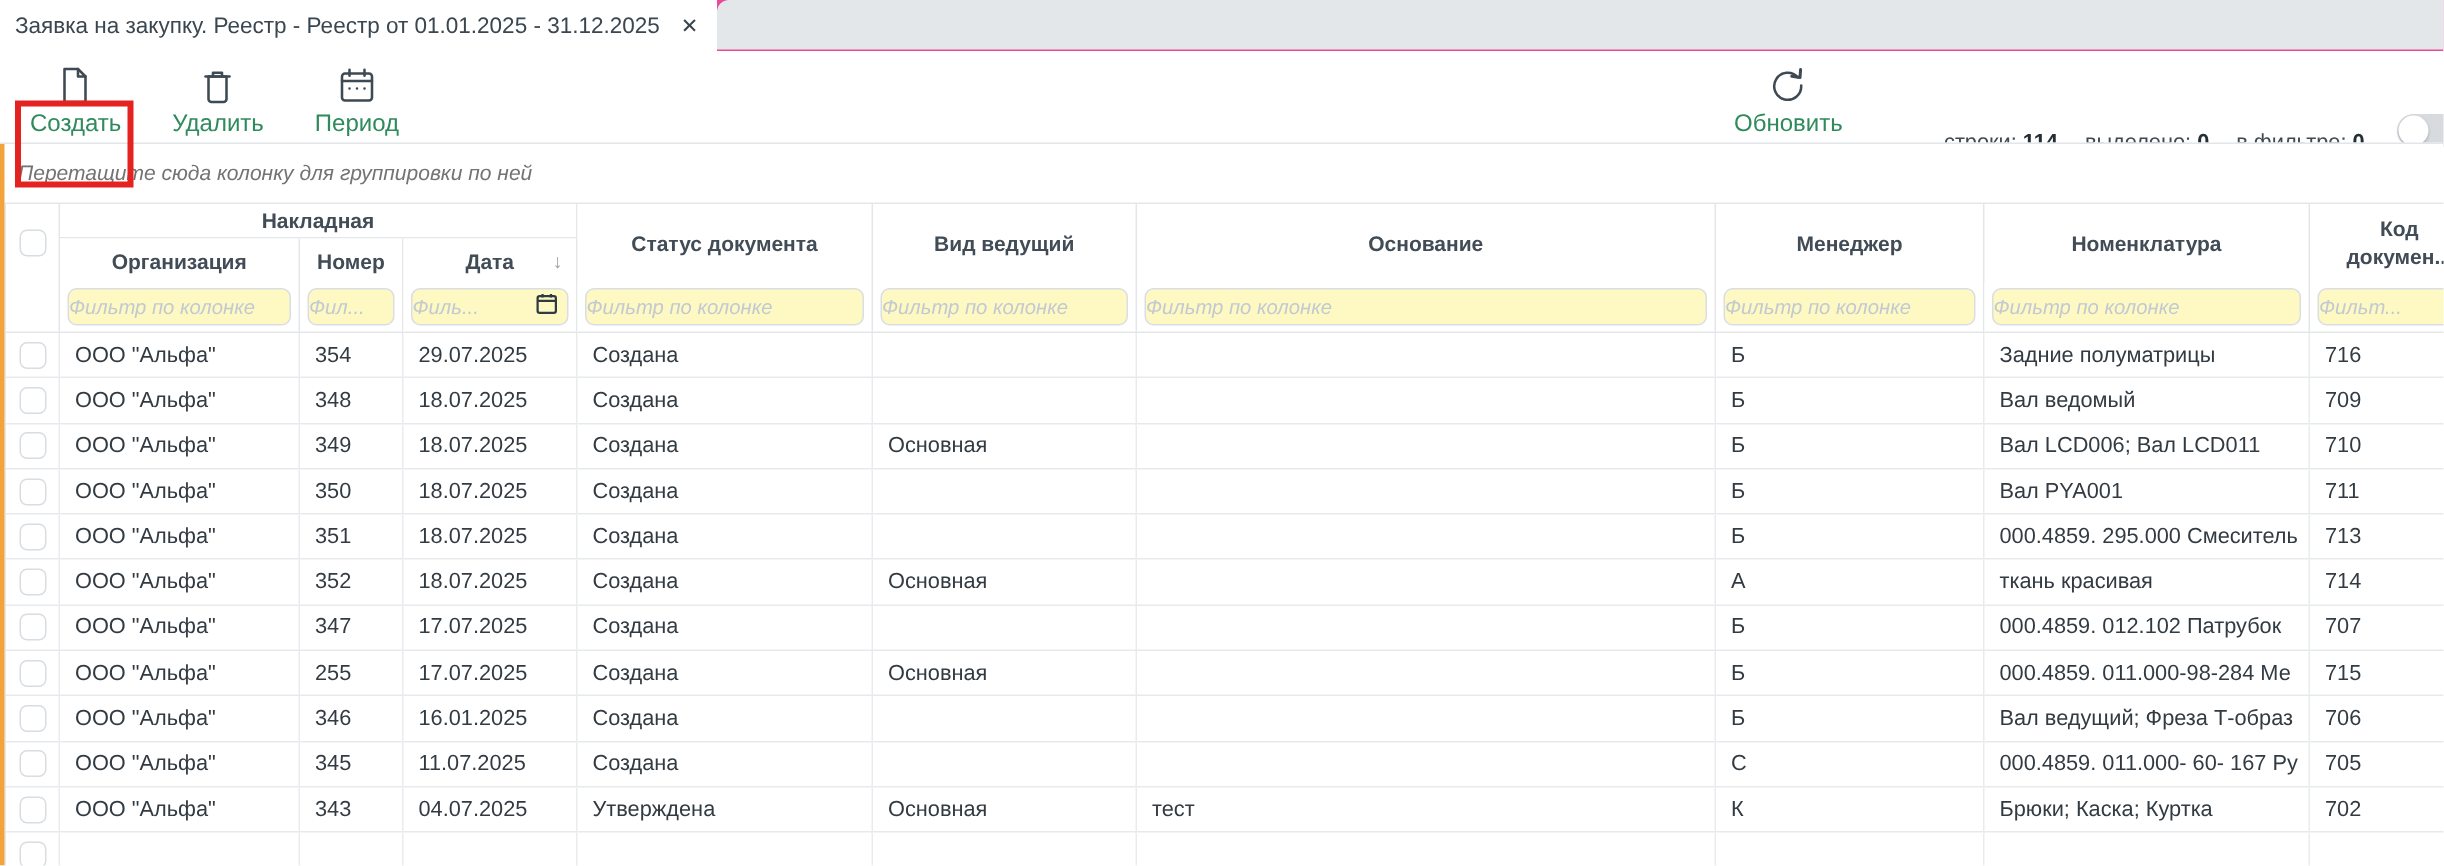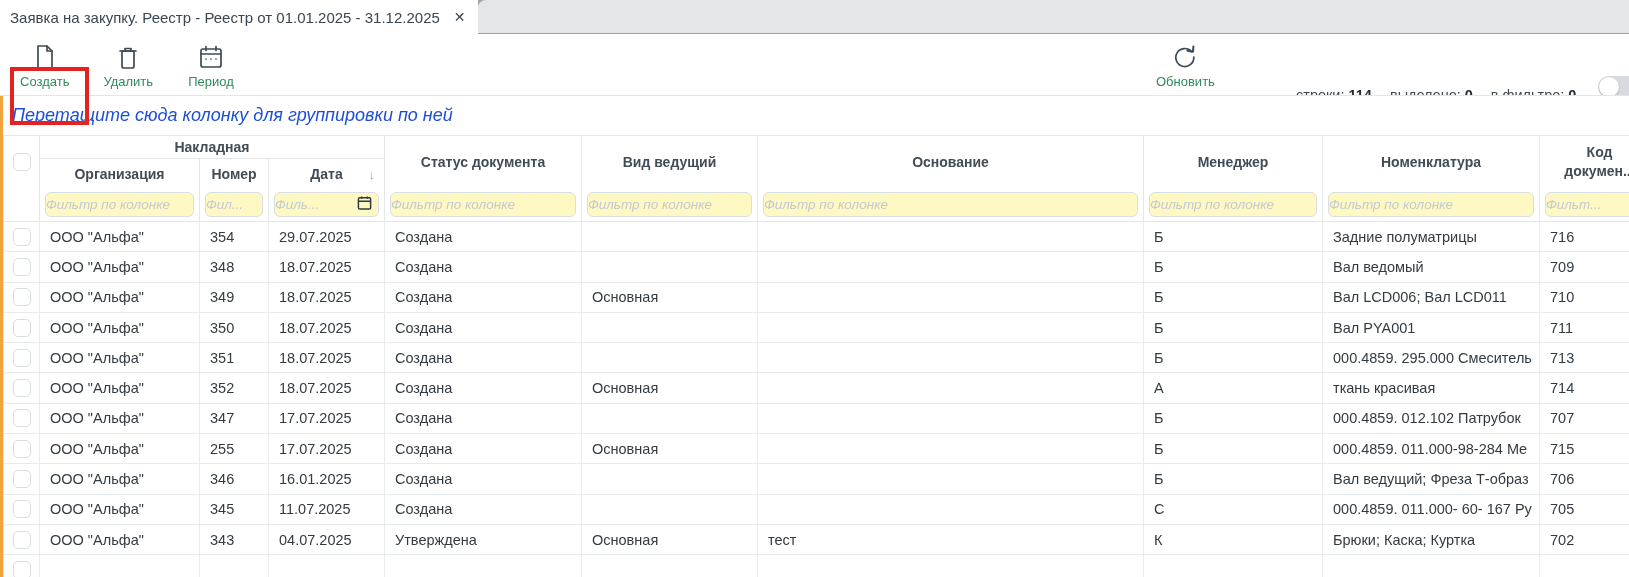--- a/index.html
+++ b/index.html
@@ -3,51 +3,51 @@
 <meta charset="utf-8">
 <style>
   * { margin:0; padding:0; box-sizing:border-box; }
   html,body { width:1629px; height:577px; }
   body {
     position:relative; overflow:hidden; background:#ffffff;
     font-family:"Liberation Sans","DejaVu Sans",sans-serif;
     color:#333b42;
   }
   
-  .tabbar { position:absolute; top:0; left:0; width:1629px; height:34px; background:#a3a3a3; }
+  .tabbar { position:absolute; top:0; left:0; width:1629px; height:34px; background:#ec4899; }
   .tab-rest { position:absolute; top:0; left:478px; right:0; height:33px; background:#e4e7ea; border-radius:8px 0 0 0; }
   .tab { position:absolute; top:0; left:0; width:478px; height:34px; background:#ffffff;
          display:flex; align-items:center; padding:0 14px 0 10px; gap:14px; cursor:pointer; }
   .tab-title { font-size:15px; color:#3a4650; white-space:nowrap; }
   .tab-close { font-size:14px; font-weight:700; color:#39454e; cursor:pointer; line-height:1; }
   
   .toolbar { position:absolute; top:34px; left:0; width:1629px; height:61px; background:#ffffff; }
   .tb-left { position:absolute; left:16px; top:4px; display:flex; gap:26px; }
   .tb-btn { display:flex; flex-direction:column; align-items:center; justify-content:flex-start;
             min-width:56px; padding:6px 4px 4px; cursor:pointer; }
   .tb-btn svg { display:block; }
-  .tb-label { margin-top:4px; font-size:13px; color:#2f8a5c; white-space:nowrap; }
+  .tb-label { margin-top:4px; font-size:16px; color:#2f8a5c; white-space:nowrap; }
   .icon-ink { stroke:#3e4a53; fill:none; stroke-width:1.7; stroke-linecap:round; stroke-linejoin:round; }
   .red-box { position:absolute; left:10px; top:33px; width:79px; height:58px;
              border:4px solid #e42320; z-index:20; pointer-events:none; }
   .tb-refresh { position:absolute; left:1152px; top:4px; }
   .tb-stats { position:absolute; left:1296px; top:53px; display:flex; gap:18px;
               font-size:14.5px; color:#3e4952; white-space:nowrap; }
   .tb-stats b { color:#232d34; }
   .toggle { position:absolute; left:1598px; top:42px; width:60px; height:22px;
             background:#d7dbdf; border-radius:11px; cursor:pointer; }
   .toggle .knob { position:absolute; left:1px; top:1px; width:20px; height:20px; border-radius:50%;
                   background:#ffffff; box-shadow:0 1px 2px rgba(0,0,0,.25); }
   .toggle-label { position:absolute; left:1572px; top:68px; font-size:13px; font-weight:600;
                   color:#4a545c; white-space:nowrap; }
   
   .panel { position:absolute; top:95px; left:0; right:0; bottom:0; border-top:1px solid #e2e6ea; background:#fff; }
   .orange-line { position:absolute; left:0; top:96px; bottom:0; width:3px; background:#f2a33c; z-index:5; }
-  .groupbar { height:39px; line-height:39px; padding-left:12px; font-size:18px;
-              font-style:italic; color:#1d4ed8; }
+  .groupbar { height:39px; line-height:39px; padding-left:12px; font-size:14px;
+              font-style:italic; color:#737373; }
   
   .grid { margin-left:3px; border-left:1px solid #e4e7ea; width:1656px; }
   .ghead { display:grid;
            grid-template-columns:36px 160px 69px 116px 197px 176px 386px 179px 217px 120px;
            grid-template-rows:23px 29px 34px; border-top:1px solid #e4e7ea; }
   .hc { border-right:1px solid #e4e7ea; display:flex; align-items:center; justify-content:center;
         font-size:14px; font-weight:600; color:#414c56; background:#fff; cursor:pointer; }
   .h-cb   { grid-area:1/1/3/2; cursor:default; }
   .h-group{ grid-area:1/2/2/5; border-bottom:1px solid #e4e7ea; }
   .h-org  { grid-area:2/2/3/3; }

